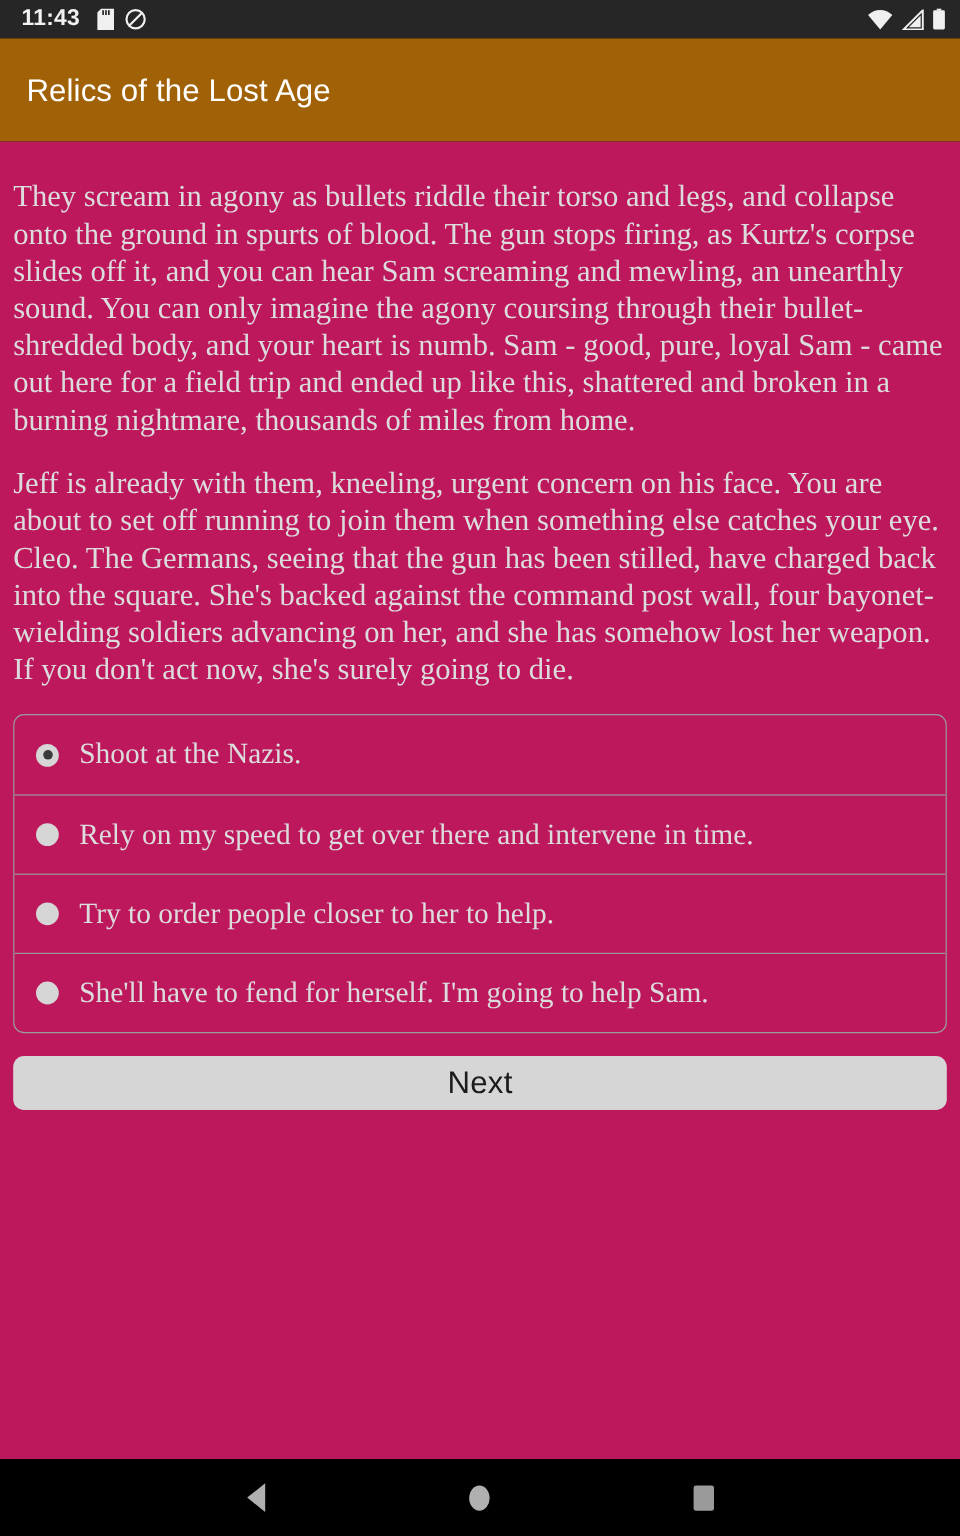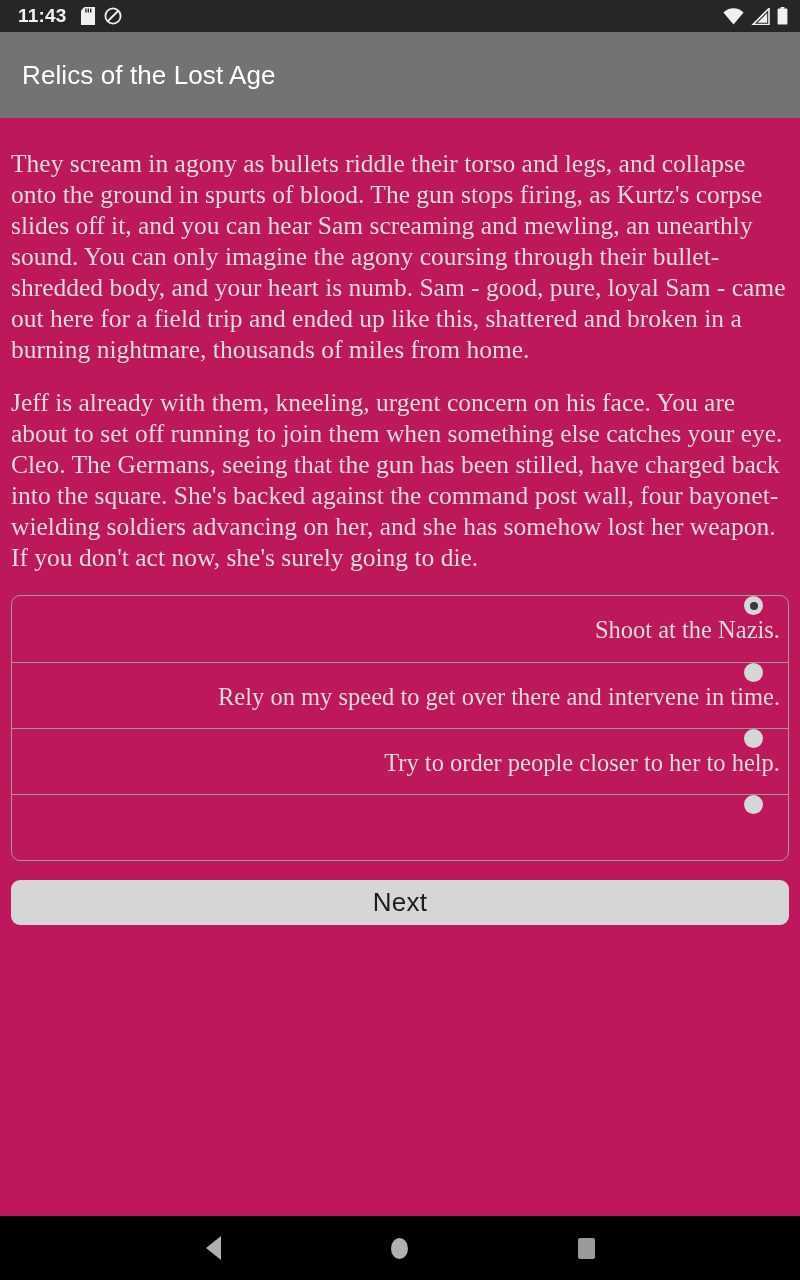--- a/index.html
+++ b/index.html
@@ -43,21 +43,21 @@
     margin-left: auto;
     display: flex;
     align-items: center;
     gap: 7px;
   }
   .icon-svg { display: block; }
 
   
   .app-bar {
     flex: 0 0 86px;
-    background: #737373;
+    background: #a16207;
     display: flex;
     align-items: center;
     padding: 0 14px 0 22px;
   }
   .app-title {
     color: #ffffff;
     font-size: 26px;
     font-weight: 400;
     letter-spacing: 0.1px;
     white-space: nowrap;
@@ -114,26 +114,25 @@
 
   
   .options {
     border: 1px solid #9a9a9a;
     border-radius: 9px;
     margin-top: 16px;
     overflow: hidden;
   }
   .option-row {
     display: flex;
-    align-items: flex-end;
+    align-items: center;
     min-height: 66px;
     padding: 0 8px 0 18px;
     border-top: 1px solid #9a9a9a;
     cursor: pointer;
-    flex-direction: column;
   }
   .option-row:first-child { border-top: none; }
 
   .radio {
     flex: 0 0 auto;
     width: 19px;
     height: 19px;
     border-radius: 50%;
     background: #d6d6d6;
     margin-right: 17px;
@@ -264,20 +263,21 @@
     <div class="option-row">
       <span class="radio"></span>
       <span class="option-label">Rely on my speed to get over there and intervene in time.</span>
     </div>
     <div class="option-row">
       <span class="radio"></span>
       <span class="option-label">Try to order people closer to her to help.</span>
     </div>
     <div class="option-row">
       <span class="radio"></span>
+      <span class="option-label">She'll have to fend for herself. I'm going to help Sam.</span>
     </div>
   </div>
 
   <button class="next-btn">Next</button>
 </div>
 
 <div class="nav-bar">
   <div class="nav-btn">
       <span class="nav-back"></span>
     </div>

